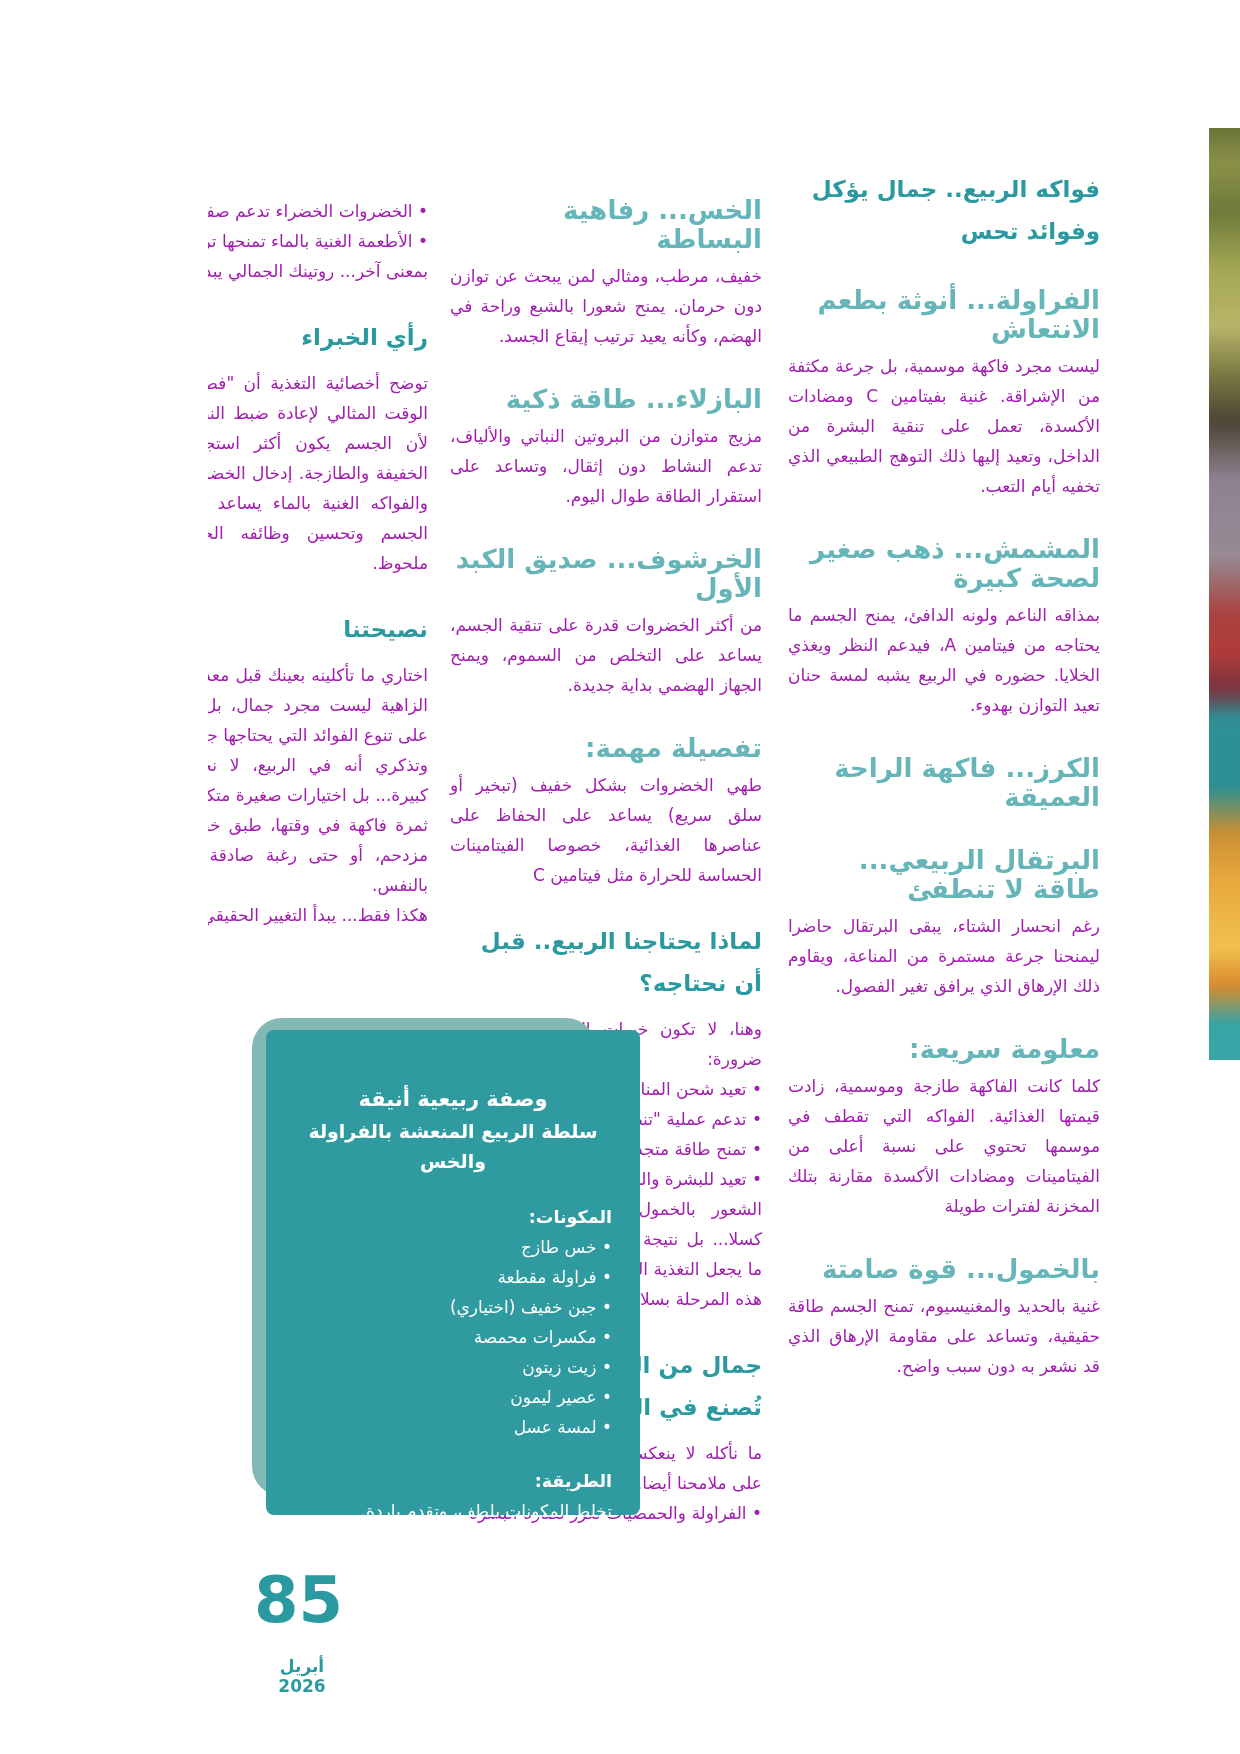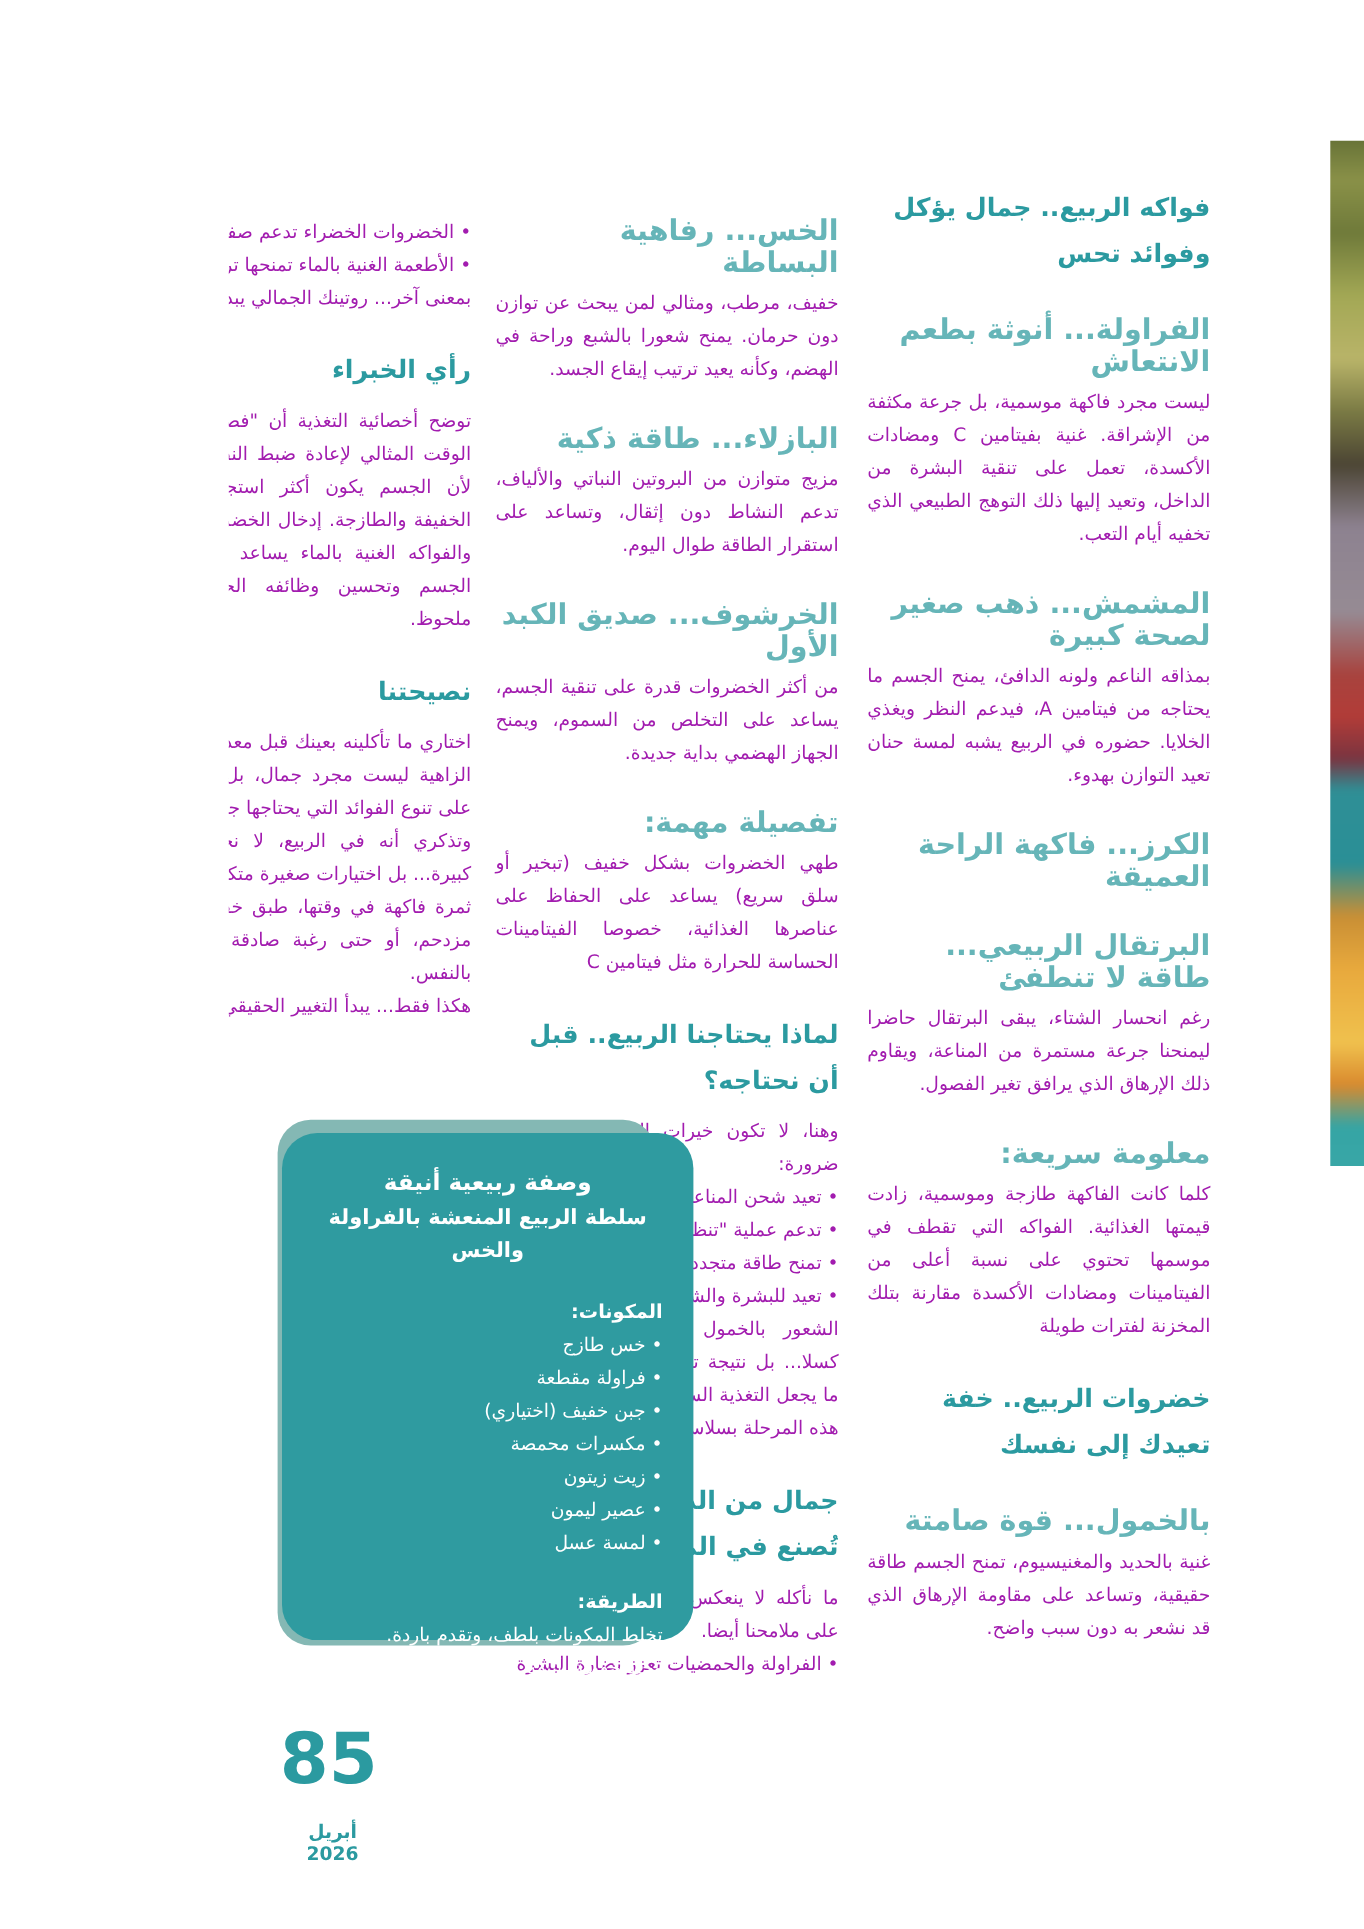--- a/index.html
+++ b/index.html
@@ -36,25 +36,25 @@
   .p,.bullet{
     font-size:17px;line-height:30px;color:#a21caf;
     text-align:justify;text-align-last:right;
     margin:0;
   }
   .bullet{text-align:right;}
 
   
   .recipe-box{
     position:absolute;
-    left:48px;top:1030px;
+    left:58px;top:1030px;
     width:318px;height:405px;
     background:var(--box);
-    border-radius:32px;
-    padding:28px 28px 28px 28px;
+    border-radius:8px;
+    padding:52px 28px 28px 28px;
     color:#ffffff;
     z-index:2;
   }
   .recipe-shadow{
     position:absolute;
     left:44px;top:1018px;
     width:344px;height:478px;
     background:var(--boxshadow);
     border-radius:30px;
     z-index:1;
@@ -112,21 +112,20 @@
       <div class="blk display">فواكه الربيع.. جمال يؤكل وفوائد تحس</div>
       <div class="blk sub">الفراولة... أنوثة بطعم الانتعاش</div>
       <div class="blk p">ليست مجرد فاكهة موسمية، بل جرعة مكثفة من الإشراقة. غنية بفيتامين C ومضادات الأكسدة، تعمل على تنقية البشرة من الداخل، وتعيد إليها ذلك التوهج الطبيعي الذي تخفيه أيام التعب.</div>
       <div class="blk sub">المشمش... ذهب صغير لصحة كبيرة</div>
       <div class="blk p">بمذاقه الناعم ولونه الدافئ، يمنح الجسم ما يحتاجه من فيتامين A، فيدعم النظر ويغذي الخلايا. حضوره في الربيع يشبه لمسة حنان تعيد التوازن بهدوء.</div>
       <div class="blk sub">الكرز... فاكهة الراحة العميقة</div>
       <div class="blk sub">البرتقال الربيعي... طاقة لا تنطفئ</div>
       <div class="blk p">رغم انحسار الشتاء، يبقى البرتقال حاضرا ليمنحنا جرعة مستمرة من المناعة، ويقاوم ذلك الإرهاق الذي يرافق تغير الفصول.</div>
       <div class="blk sub">معلومة سريعة:</div>
       <div class="blk p">كلما كانت الفاكهة طازجة وموسمية، زادت قيمتها الغذائية. الفواكه التي تقطف في موسمها تحتوي على نسبة أعلى من الفيتامينات ومضادات الأكسدة مقارنة بتلك المخزنة لفترات طويلة</div>
-      <div class="blk display">خضروات الربيع.. خفة تعيدك إلى نفسك</div>
       <div class="blk sub">بالخمول... قوة صامتة</div>
       <div class="blk p">غنية بالحديد والمغنيسيوم، تمنح الجسم طاقة حقيقية، وتساعد على مقاومة الإرهاق الذي قد نشعر به دون سبب واضح.</div>
     </section>
 
   <section class="col col-second">
       <div class="blk sub">الخس... رفاهية البساطة</div>
       <div class="blk p">خفيف، مرطب، ومثالي لمن يبحث عن توازن دون حرمان. يمنح شعورا بالشبع وراحة في الهضم، وكأنه يعيد ترتيب إيقاع الجسد.</div>
       <div class="blk sub">البازلاء... طاقة ذكية</div>
       <div class="blk p">مزيج متوازن من البروتين النباتي والألياف، تدعم النشاط دون إثقال، وتساعد على استقرار الطاقة طوال اليوم.</div>
       <div class="blk sub">الخرشوف... صديق الكبد الأول</div>

